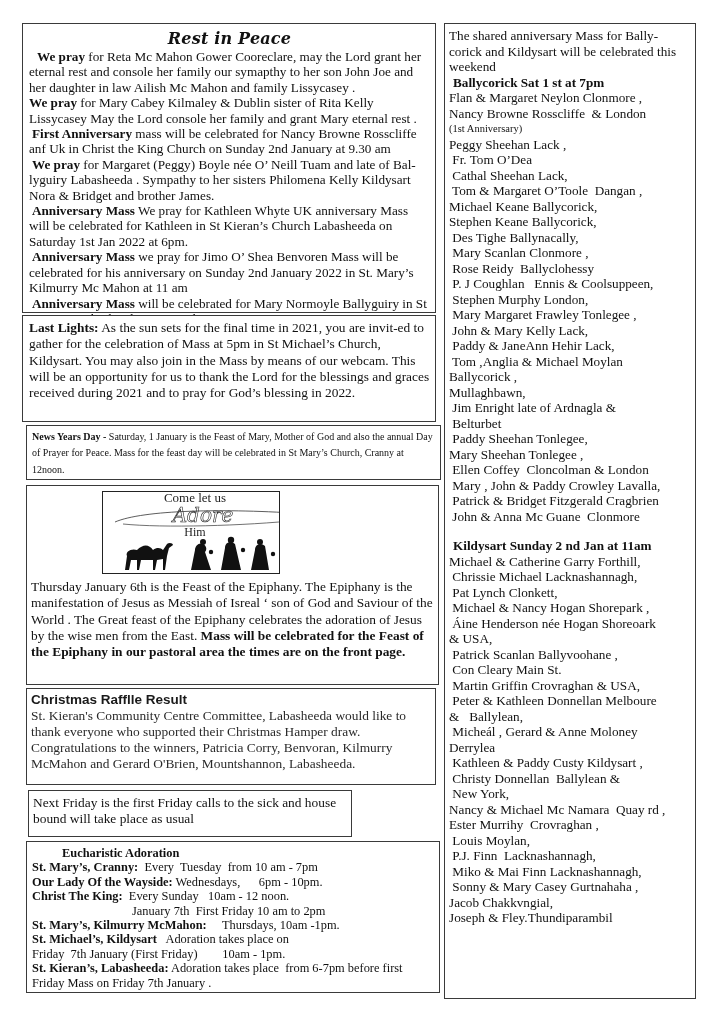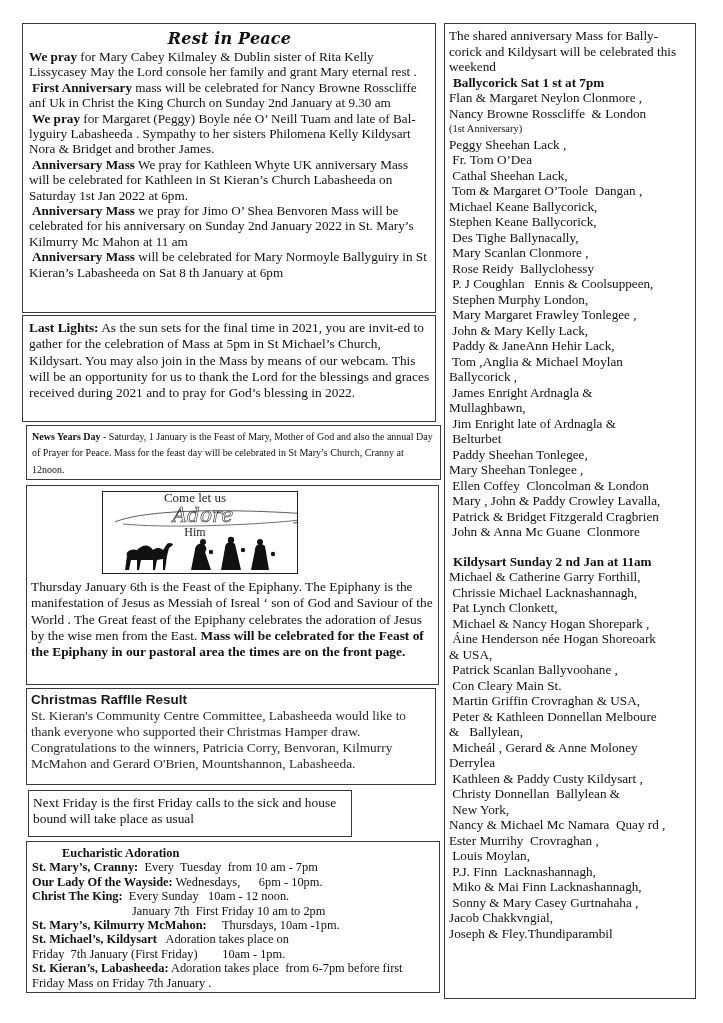--- a/index.html
+++ b/index.html
@@ -16,38 +16,39 @@
   b, .b { font-weight: bold; }
   #rip { left: 22px; top: 23px; width: 414px; height: 290px; padding: 6px 5px 0 6px; }
   #rip-title {
     text-align: center; font-style: italic; font-weight: bold;
     font-family: "DejaVu Serif", serif; font-size: 16px; line-height: 18px;
     margin-bottom: 1px; letter-spacing: 0.2px;
   }
   #lastlights { left: 22px; top: 315px; width: 414px; height: 107px; padding: 4px 5px 0 6px; font-size: 13.4px; line-height: 16.3px; }
   #newyear { left: 26px; top: 425px; width: 415px; height: 55px; padding: 3px 5px 0 5px; font-size: 10px; line-height: 16.3px; }
   #epiphany { left: 26px; top: 485px; width: 413px; height: 200px; padding: 0 5px 0 4px; font-size: 13.4px; line-height: 16.3px; }
-  #adore-img { margin: 5px 0 0 71px; width: 196px; height: 83px; border: 1.5px solid #222; box-sizing: border-box; position: relative; overflow: hidden; }
+  #adore-img { margin: 5px 0 0 71px; width: 178px; height: 83px; border: 1.5px solid #222; box-sizing: border-box; position: relative; overflow: hidden; }
   #epiphany .txt { margin-top: 5px; }
   #raffle { left: 26px; top: 688px; width: 410px; height: 97px; padding: 3px 5px 0 4px; font-size: 13.4px; line-height: 16px; color: #2a2a2a; }
   #raffle-title { font-family: "Liberation Sans", sans-serif; font-weight: bold; color: #1a1a1a; font-size: 13.5px; }
   #friday { left: 28px; top: 790px; width: 324px; height: 47px; padding: 4px 5px 0 4px; font-size: 13.4px; line-height: 16px; }
   #adoration { left: 26px; top: 841px; width: 414px; height: 152px; padding: 4px 5px 0 5px; font-size: 12.4px; line-height: 14.4px; }
   #adoration-title { padding-left: 30px; font-weight: bold; }
   #right { left: 444px; top: 23px; width: 252px; height: 976px; padding: 4px 4px 0 4px; font-size: 13.2px; line-height: 15.5px; }
   .small { font-size: 10.5px; }
   .gap { height: 14px; }
   .heading { font-weight: bold; padding-left: 4px; }
 </style>
 </head>
 <body>
 
 <div class="box" id="rip">
   <div id="rip-title">Rest in Peace</div>
   <div id="rip-entries">
+      <p class="p" style="text-indent: 8px;"><b>We pray</b><span> for Reta Mc Mahon Gower Cooreclare, may the Lord grant her eternal rest and console her family  our symapthy   to her  son John Joe and her daughter in law Ailish Mc Mahon and family  Lissycasey .</span></p>
       <p class="p"><b>We pray</b><span> for Mary Cabey Kilmaley &amp; Dublin sister of Rita Kelly Lissycasey May the Lord console her family and  grant Mary eternal rest .</span></p>
       <p class="p" style="text-indent: 3px;"><b>First Anniversary</b><span> mass will be celebrated for Nancy Browne Rosscliffe anf Uk  in Christ the King Church on Sunday 2nd January at 9.30 am</span></p>
       <p class="p" style="text-indent: 3px;"><b>We pray</b><span> for  Margaret (Peggy) Boyle née O’ Neill Tuam and late of Bal-lyguiry Labasheeda . Sympathy to her sisters Philomena Kelly Kildysart Nora &amp; Bridget and brother James.</span></p>
       <p class="p" style="text-indent: 3px;"><b>Anniversary Mass</b><span> We pray for Kathleen Whyte UK  anniversary Mass will be celebrated for Kathleen in St Kieran’s Church Labasheeda on Saturday 1st Jan 2022 at 6pm.</span></p>
       <p class="p" style="text-indent: 3px;"><b>Anniversary Mass</b><span> we pray for Jimo  O’ Shea  Benvoren  Mass will be celebrated for his anniversary on Sunday 2nd January  2022 in St. Mary’s Kilmurry Mc Mahon at  11 am</span></p>
       <p class="p" style="text-indent: 3px;"><b>Anniversary Mass</b><span> will be celebrated for Mary Normoyle  Ballyguiry in St Kieran’s Labasheeda on Sat 8 th January at 6pm</span></p>
     </div>
 </div>
 
 <div class="box" id="lastlights">
@@ -128,21 +129,20 @@
       <div style="white-space: pre;"> Des Tighe Ballynacally,</div>
       <div style="white-space: pre;"> Mary Scanlan Clonmore ,</div>
       <div style="white-space: pre;"> Rose Reidy  Ballyclohessy</div>
       <div style="white-space: pre;"> P. J Coughlan   Ennis &amp; Coolsuppeen,</div>
       <div style="white-space: pre;"> Stephen Murphy London,</div>
       <div style="white-space: pre;"> Mary Margaret Frawley Tonlegee ,</div>
       <div style="white-space: pre;"> John &amp; Mary Kelly Lack,</div>
       <div style="white-space: pre;"> Paddy &amp; JaneAnn Hehir Lack,</div>
       <div style="white-space: pre;"> Tom ,Anglia &amp; Michael Moylan</div>
       <div style="white-space: pre;">Ballycorick ,</div>
-      <div style="white-space: pre;"> James Enright Ardnagla &amp;</div>
       <div style="white-space: pre;">Mullaghbawn,</div>
       <div style="white-space: pre;"> Jim Enright late of Ardnagla &amp;</div>
       <div style="white-space: pre;"> Belturbet</div>
       <div style="white-space: pre;"> Paddy Sheehan Tonlegee,</div>
       <div style="white-space: pre;">Mary Sheehan Tonlegee ,</div>
       <div style="white-space: pre;"> Ellen Coffey  Cloncolman &amp; London</div>
       <div style="white-space: pre;"> Mary , John &amp; Paddy Crowley Lavalla,</div>
       <div style="white-space: pre;"> Patrick &amp; Bridget Fitzgerald Cragbrien</div>
       <div style="white-space: pre;"> John &amp; Anna Mc Guane  Clonmore</div>
     </div>

